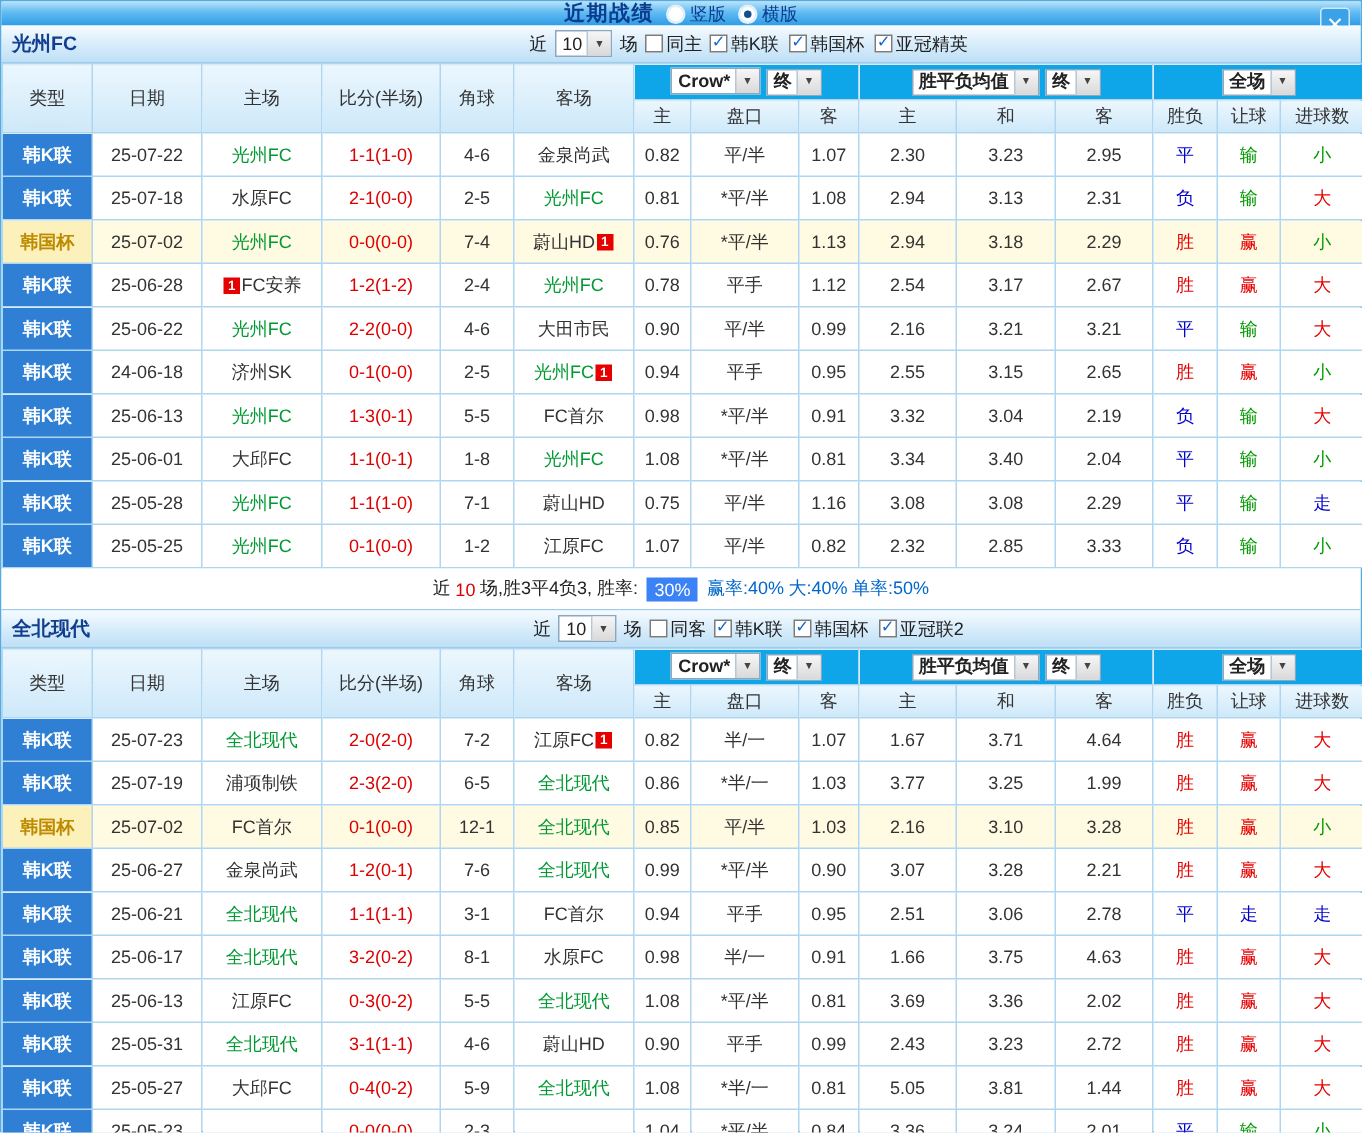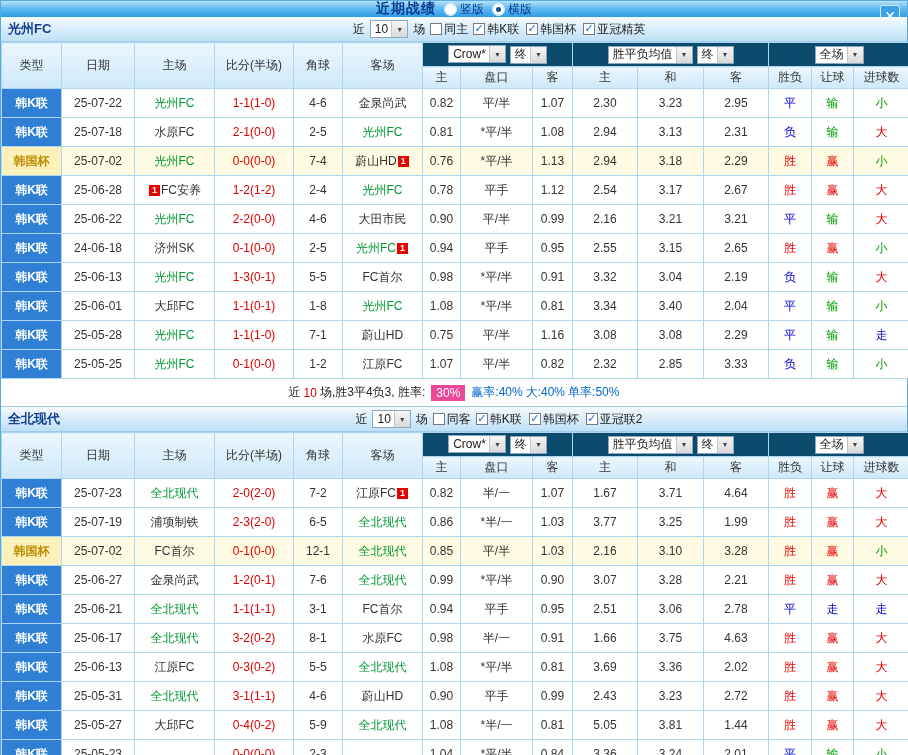--- a/index.html
+++ b/index.html
@@ -26,36 +26,36 @@
   .lg-wrap{display:inline-flex;gap:7px;align-items:center;}
 
   
   .select{display:inline-flex;align-items:center;height:18px;border:1px solid #8aa8c0;background:#fff;padding-left:4px;gap:3px;cursor:pointer;color:#222;box-sizing:border-box;}
   .sel-arrow{width:15px;height:16px;background:linear-gradient(#f6f6f6,#d9d9d9);border-left:1px solid #b4c8d8;color:#444;font-size:7px;display:inline-flex;align-items:center;justify-content:center;}
 
   
   table{border-collapse:collapse;width:908px;table-layout:fixed;}
   th,td{border:1px solid #aed6f1;text-align:center;font-size:12px;padding:0;overflow:hidden;white-space:nowrap;}
   th.colhdr{background:linear-gradient(180deg,#ecf7fe,#cde8f9);color:#333;font-weight:normal;height:21px;}
-  th.drop-cell{background:#0c4a6e;height:23px;font-weight:normal;}
+  th.drop-cell{background:#0ea5e9;height:23px;font-weight:bold;}
   th.drop-cell .select{margin:0 2px;}
   td{height:28px;color:#333;background:#fff;}
   td.type-cell{background:#2f80d5;color:#fff;font-weight:bold;}
   tr.cup td{background:#fffbe2;}
   tr.cup td.type-cell{background:#fcf0bb;color:#bd8a00;}
   td.score{color:#dd0000;}
   .green-team{color:#009933;}
   .red-badge{display:inline-block;width:11px;height:11px;background:#e60000;color:#fff;font-size:9px;line-height:11px;font-weight:bold;margin:0 1px;vertical-align:1px;}
   .t-red{color:#e60000;}
   .t-green{color:#009900;}
   .t-blue{color:#0000cc;}
 
   
   .summary{height:27px;display:flex;align-items:center;justify-content:center;gap:3px;color:#222;border-bottom:1px solid #9ecdec;background:#fff;}
-  .rate-badge{background:#ec4899;color:#fff;padding:1px 5px;margin:0 3px;}
+  .rate-badge{background:#3b82f6;color:#fff;padding:1px 5px;margin:0 3px;}
   .sum-red{color:#dd0000;}
   .sum-blue{color:#0066cc;}
 </style>
 </head>
 <body>
 
 <div class="window">
 
   <div class="titlebar">
     <div class="title-group">

